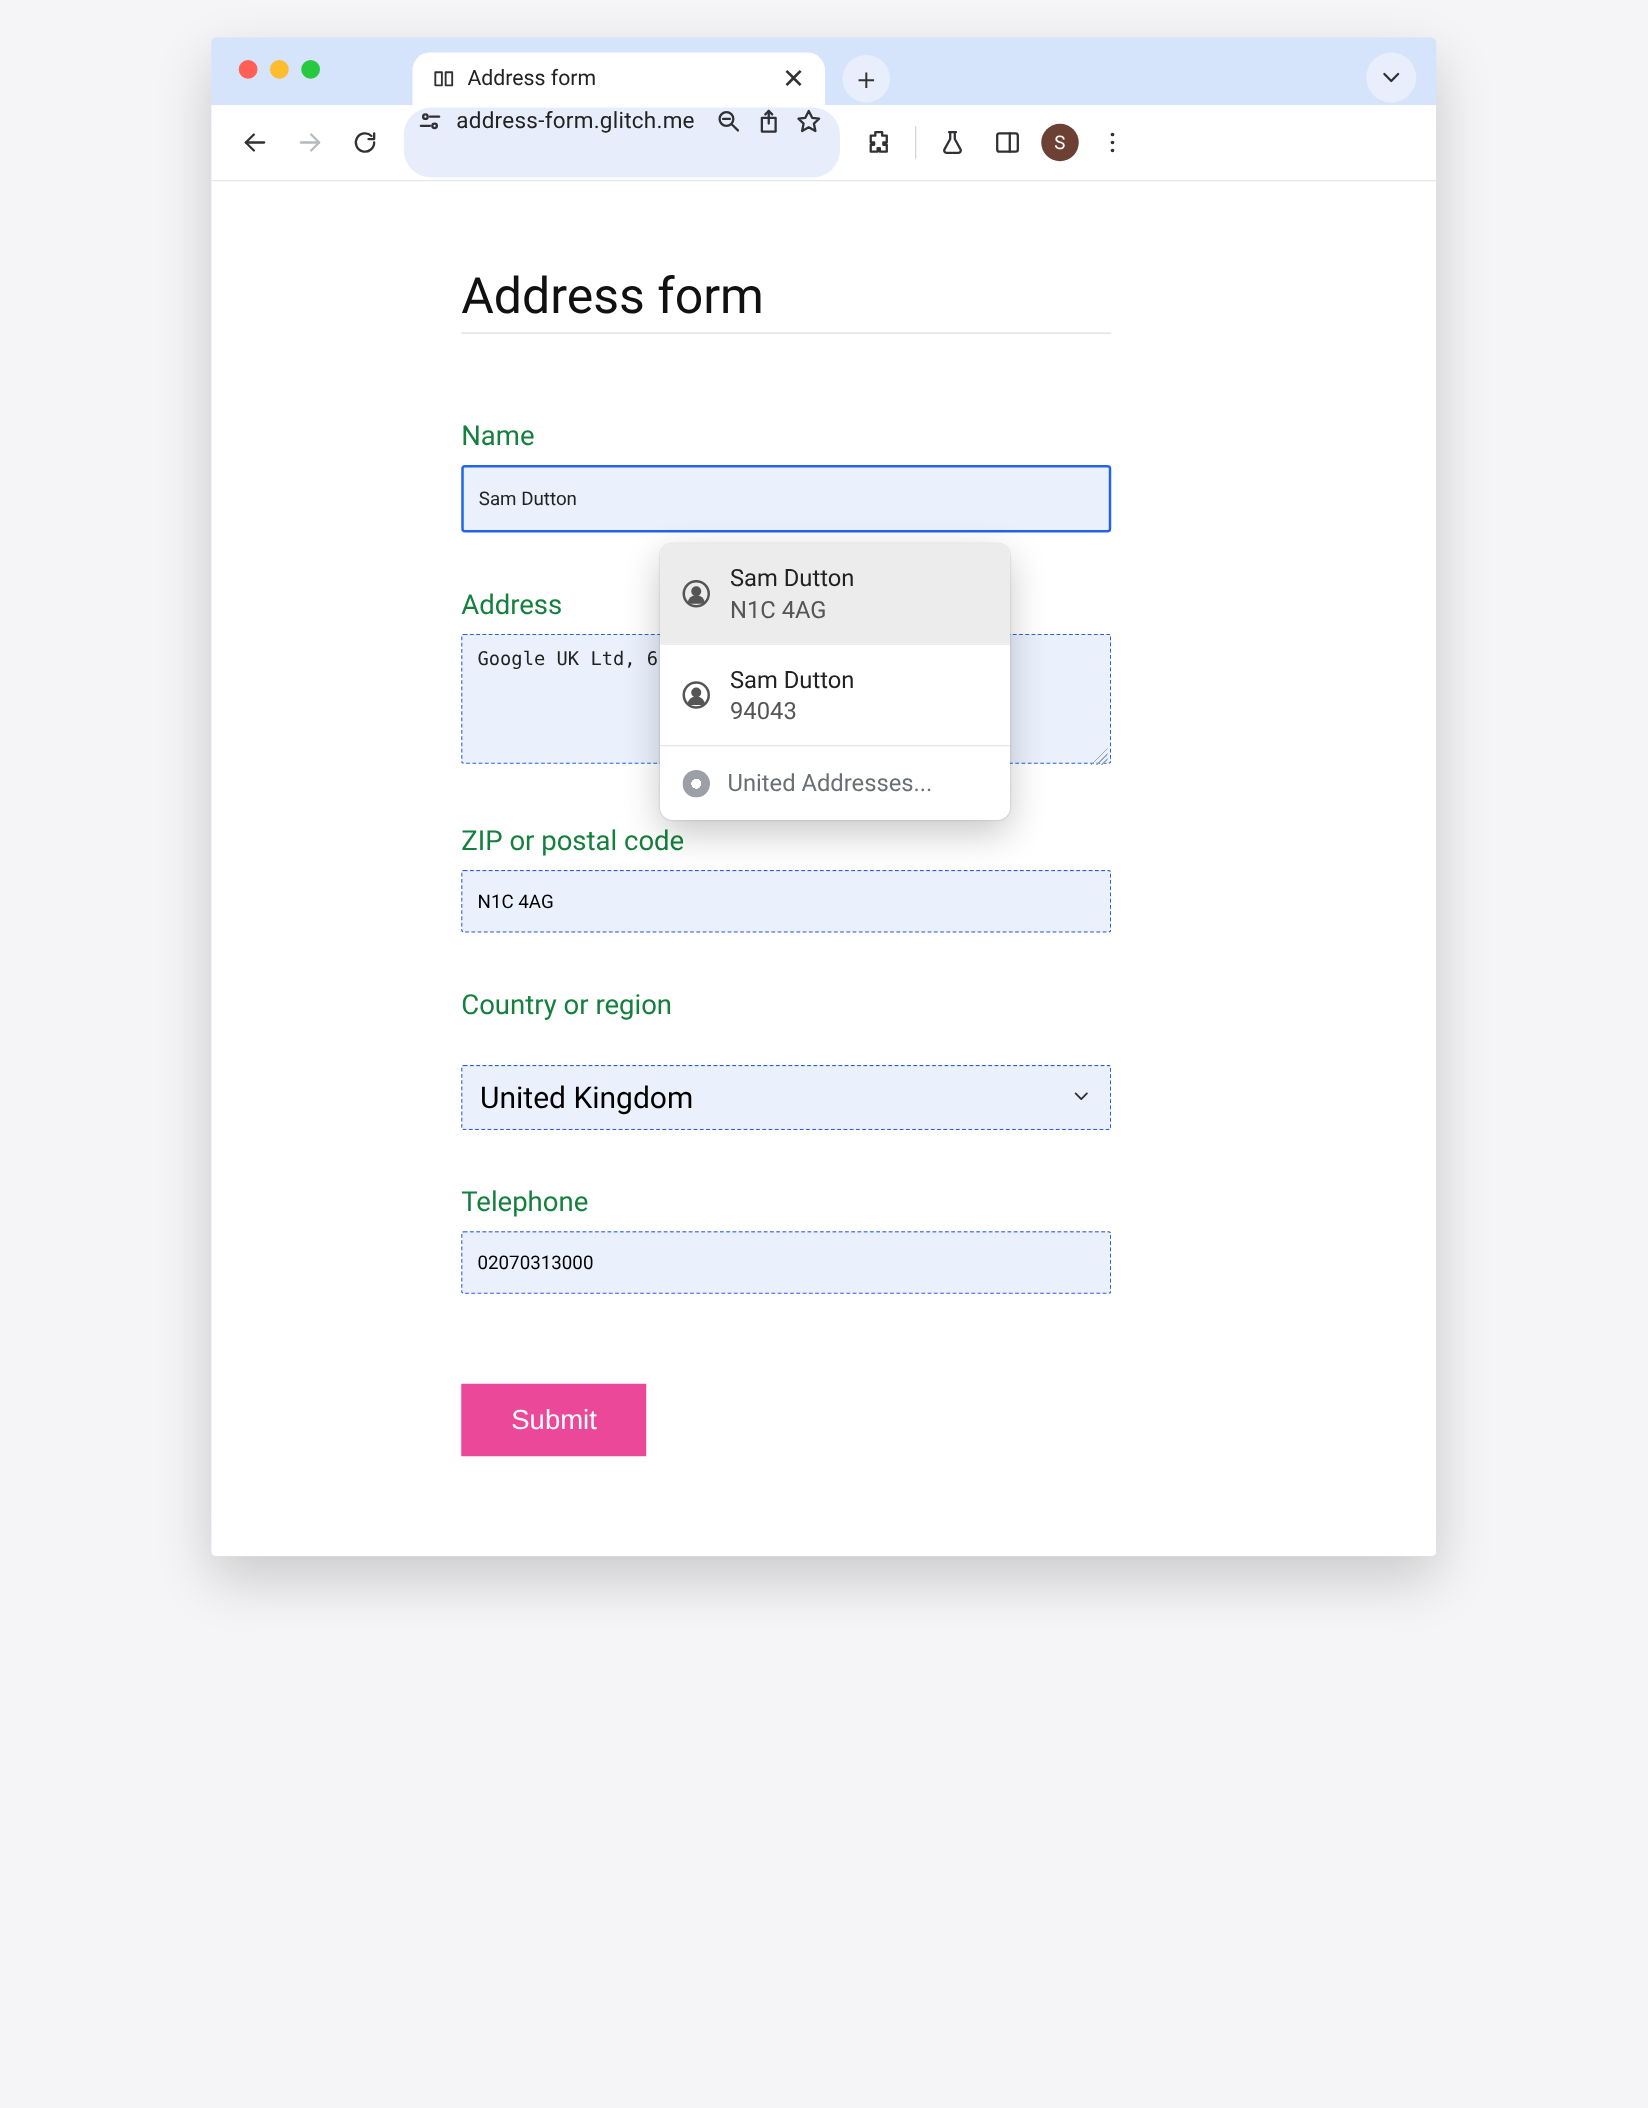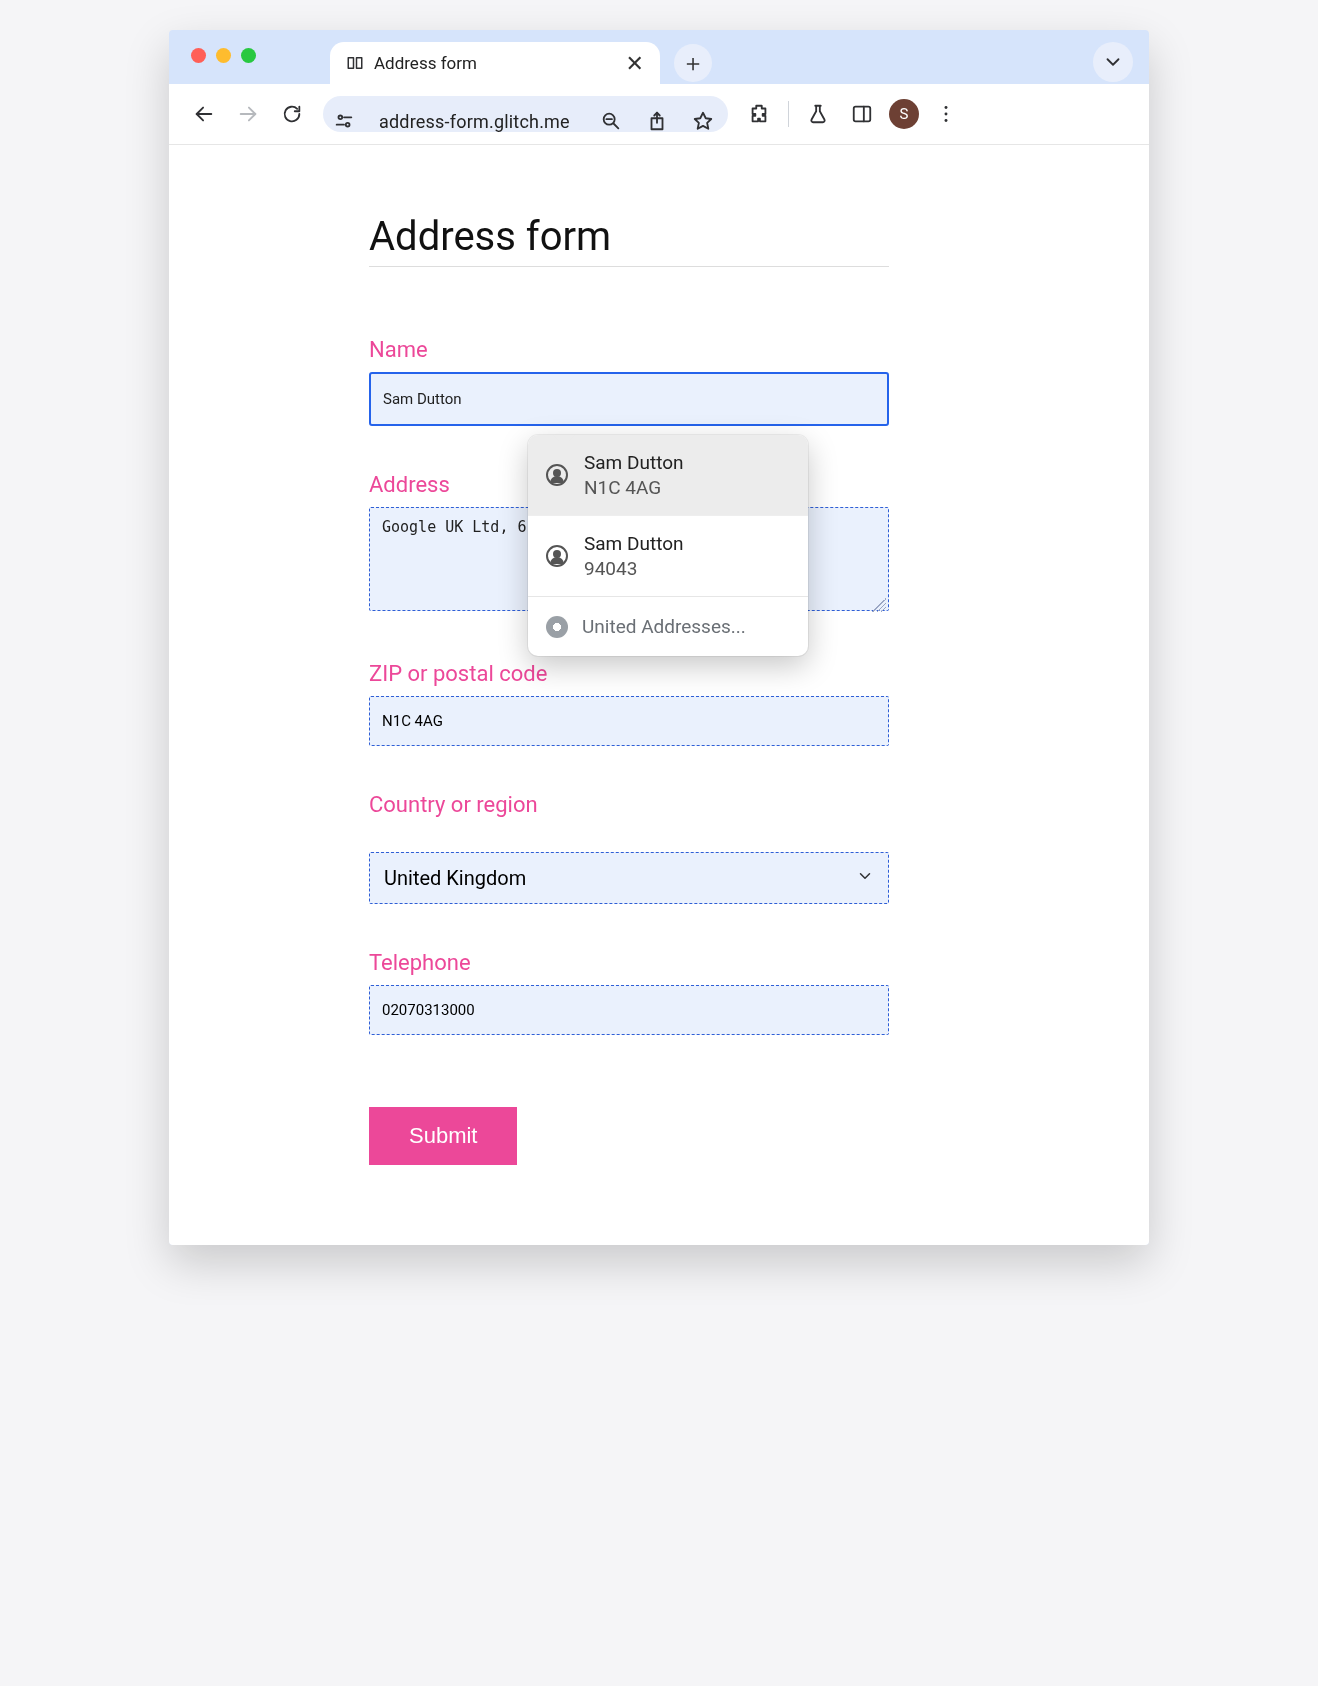--- a/index.html
+++ b/index.html
@@ -68,26 +68,26 @@
     padding: 0 18px;
     gap: 10px;
   }
   .tb-btn {
     width:34px; height:34px;
     display:flex; align-items:center; justify-content:center;
     color:#333; cursor:pointer;
   }
   .tb-btn.dim { color:#b0b0b0; }
   .omnibox {
-    display:flex; align-items:flex-end;
+    display:flex; align-items:flex-start;
     background:#e7edfa;
     border-radius: 22px;
-    height: 36px;
+    height: 56px;
     padding: 0 14px 0 10px;
-    gap: 24px;
+    gap: 10px;
     margin: 0 4px;
   }
   .omni-icon { width:22px; display:flex; justify-content:center; color:#333;}
   .omni-url  { font-size:18px; color:#222; letter-spacing:.2px; }
   .tb-div { width:1px; height:26px; background:#d0d4da; margin:0 2px; }
   .avatar {
     width:30px; height:30px; border-radius:50%; background:#6d4034;
     color:#fff; font-size:15px; display:flex; align-items:center; justify-content:center;
   }
 
@@ -106,21 +106,21 @@
   }
   h1.page-title {
     font-size: 40px;
     font-weight: 400;
     color:#111;
     border-bottom:1px solid #ddd;
     padding-bottom: 6px;
     margin-bottom: 70px;
   }
   .field { margin-bottom: 46px; position:relative; }
-  .label { font-size:22px; color:#ec4899; margin-bottom: 10px; display:block; }
+  .label { font-size:22px; color:#15803d; margin-bottom: 10px; display:block; }
 
   .input, .textarea, .select, .input-plain {
     width: 100%;
     font-size: 15px;
     font-family: inherit;
     color:#222;
   }
   .input-focused {
     background:#eaf1fd;
     border: 2px solid #2563eb;
@@ -143,21 +143,21 @@
     position:relative;
   }
   .textarea-resize {
     position:absolute; right:3px; bottom:3px; width:14px; height:14px;
     background:
       linear-gradient(135deg, transparent 0 50%, #9aa6c4 50% 55%, transparent 55% 65%, #9aa6c4 65% 70%, transparent 70% 80%, #9aa6c4 80% 85%, transparent 85%);
     pointer-events:none;
   }
   .zip-box { height:50px; display:flex; align-items:center; }
   .select-box {
-    height:52px; display:flex; align-items:center; font-size:20px;
+    height:52px; display:flex; align-items:center; font-size:24px;
     padding: 0 14px; position:relative; cursor:pointer;margin-top:35px;
   }
   .select-caret { position:absolute; right:14px; top:50%; transform:translateY(-50%); color:#333; }
 
   .tel-box { height:50px; display:flex; align-items:center; }
 
   .submit {
     margin-top: 26px;
     background:#ec4899; color:#fff;
     border:none; font-size:22px;

